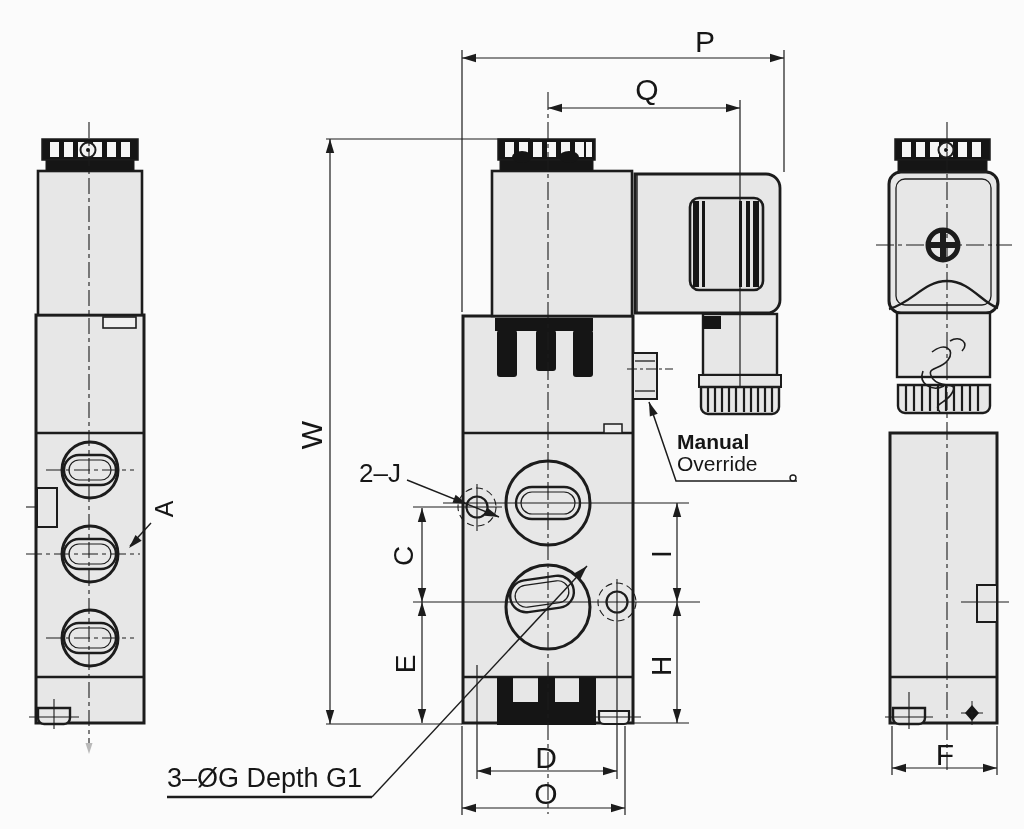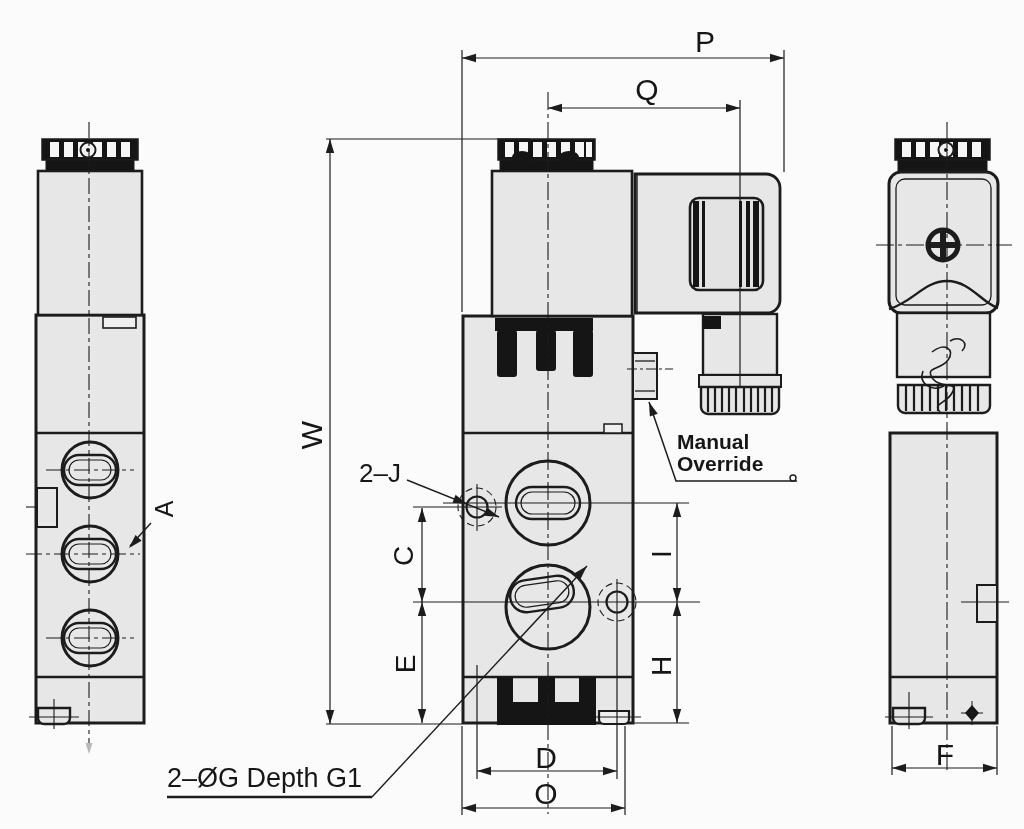--- a/index.html
+++ b/index.html
@@ -354,16 +354,16 @@
 <div class="lbl rot" style="left:404px;top:556px;font-size:28px;">C</div>
 <div class="lbl rot" style="left:406px;top:664px;font-size:28px;">E</div>
 <div class="lbl rot" style="left:662px;top:554px;font-size:28px;">I</div>
 <div class="lbl rot" style="left:662px;top:666px;font-size:28px;">H</div>
 <div class="lbl" style="left:546px;top:758px;font-size:30px;">D</div>
 <div class="lbl" style="left:546px;top:794px;font-size:30px;">O</div>
 <div class="lbl" style="left:945px;top:755px;font-size:30px;">F</div>
 <div class="lbl rot" style="left:164px;top:509px;font-size:25px;">A</div>
 <div class="lbl" style="left:380px;top:473px;font-size:26px;">2–J</div>
 <div class="lbl left" style="left:677px;top:441px;font-size:21px;font-weight:600;">Manual</div>
-<div class="lbl left" style="left:677px;top:463px;font-size:21px;font-weight:700;">Override</div>
-<div class="lbl left" style="left:167px;top:778px;font-size:27px;">2–ØG Depth G1</div>
+<div class="lbl left" style="left:677px;top:463px;font-size:21px;font-weight:400;">Override</div>
+<div class="lbl left" style="left:167px;top:778px;font-size:27px;">3–ØG Depth G1</div>
 
 </div>
 
 </body></html>

